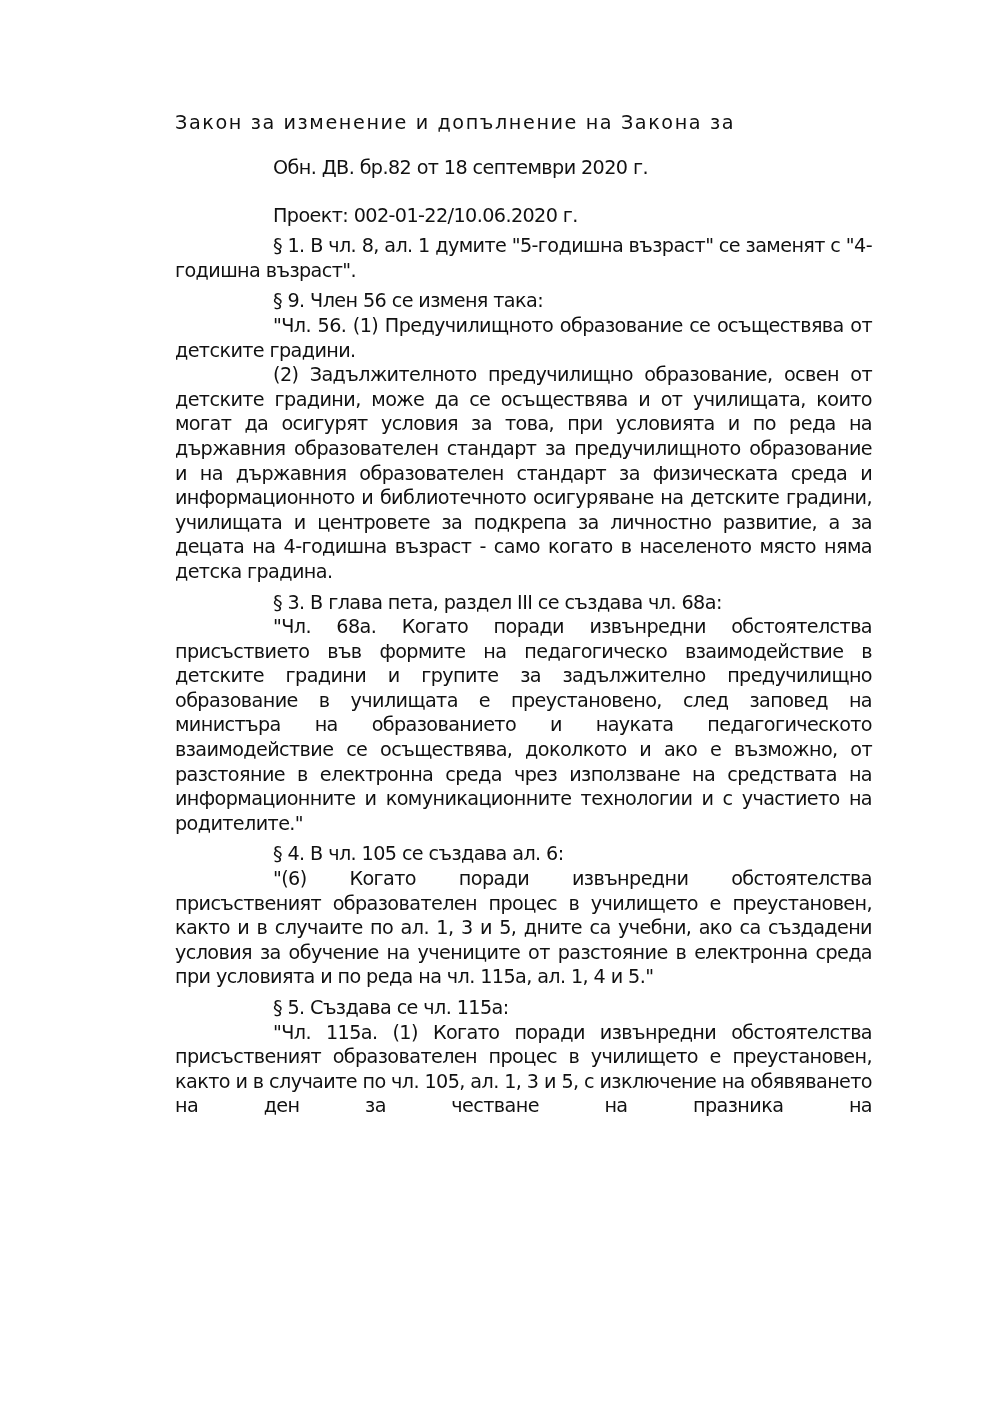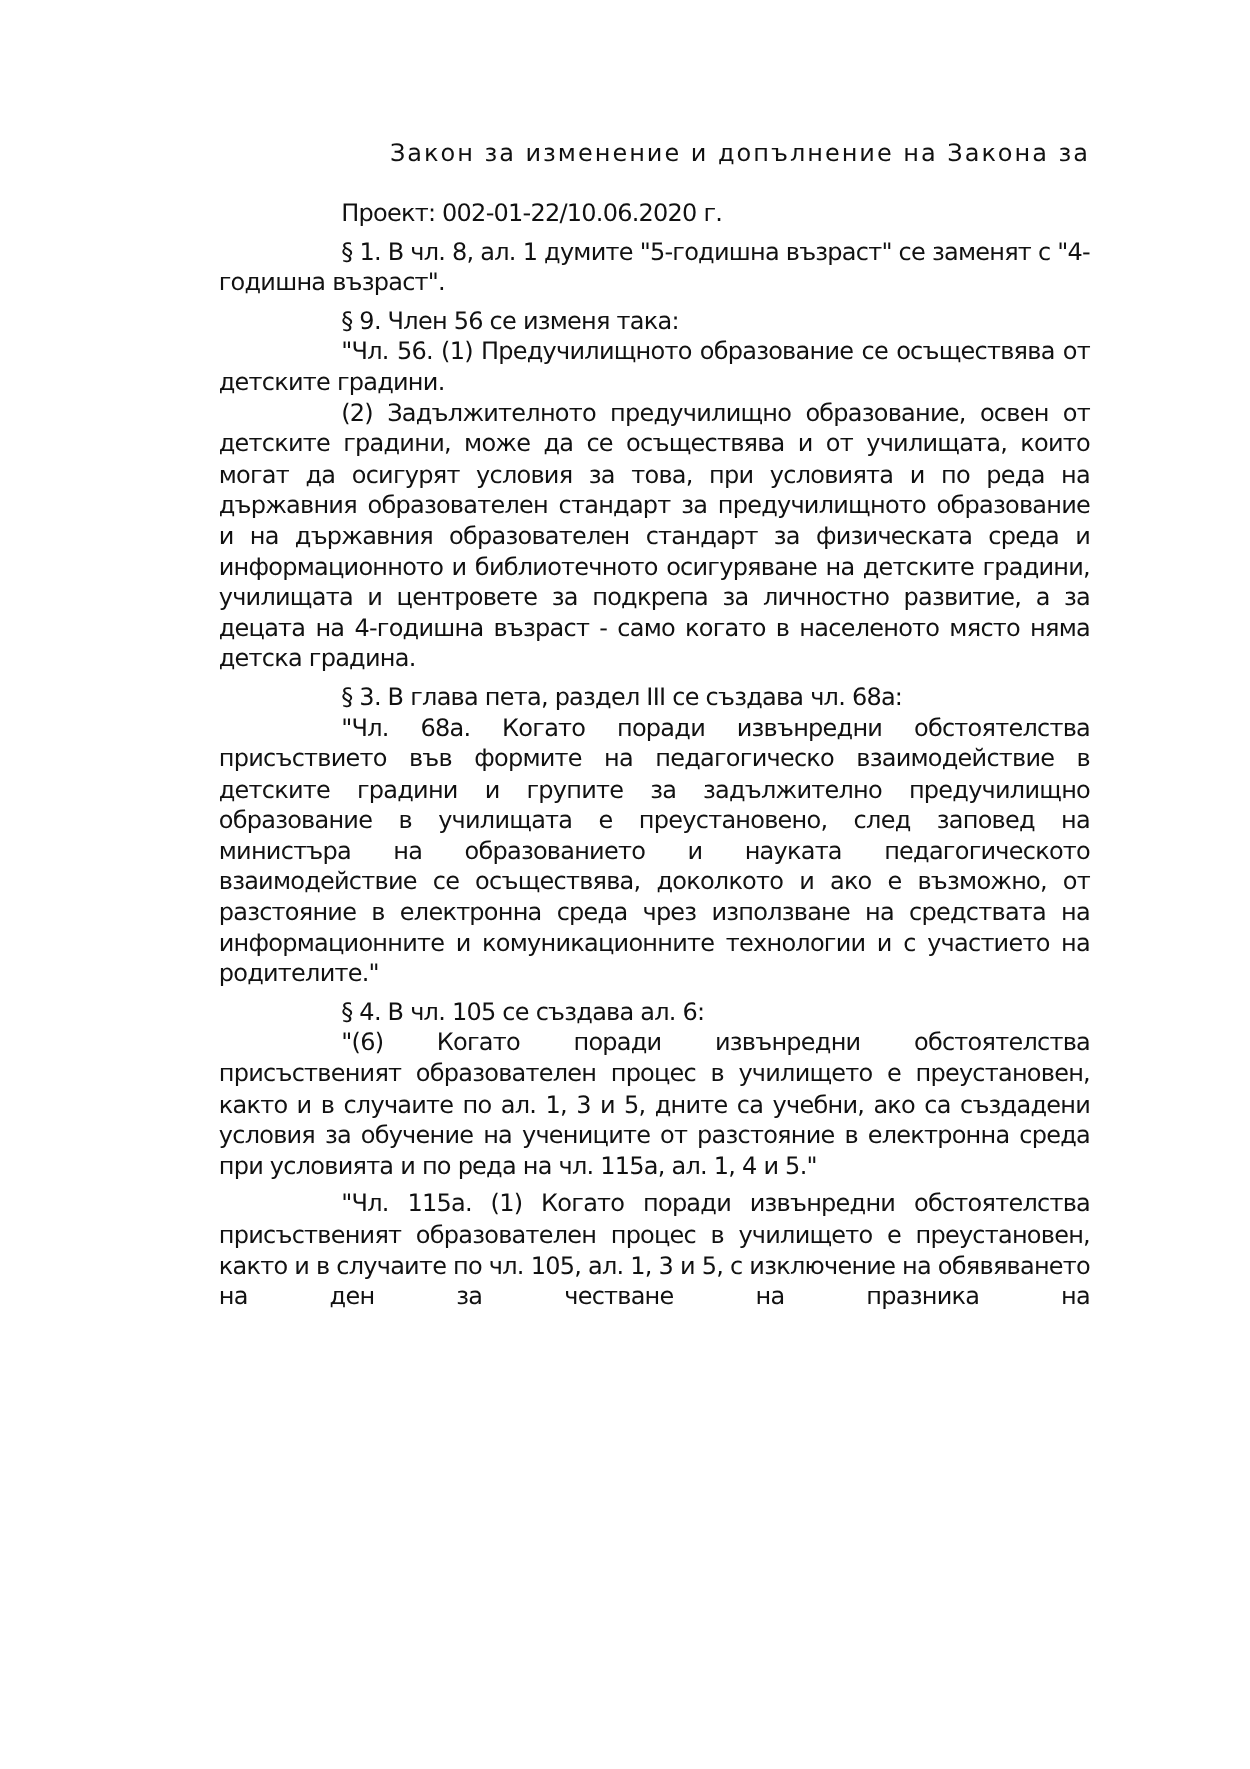--- a/index.html
+++ b/index.html
@@ -4,39 +4,40 @@
   <style>
     html, body { margin: 0; padding: 0; background: #ffffff; }
     body { width: 1000px; height: 1415px; position: relative; overflow: hidden; }
     .page {
       position: absolute; left: 175px; top: 110px; width: 697px;
       font-family: "DejaVu Sans", sans-serif;
       font-size: 19.2px; line-height: 24.6px; color: #111111;
       letter-spacing: -0.6px; word-spacing: 0px;
     }
     .title {
-      text-align: right; letter-spacing: 1.6px; font-size: 19.2px;
+      text-align: left; letter-spacing: 1.6px; font-size: 19.2px;
       line-height: 26px; margin: 0;
     }
     .title b { font-weight: bold; letter-spacing: 0.3px; }
     .meta { margin: 0; padding-left: 98px; }
     .meta.pub { margin-top: 20px; }
     .meta.proj { margin-top: 23px; }
     .section { margin-top: 6px; }
     p.par { margin: 0; text-align: justify; text-indent: 98px; }
     p.par.last-justify { text-align-last: justify; }
   </style>
 </head>
 <body>
 
 <div class="page">
   <div>
     <p class="title">Закон за изменение и допълнение на Закона за</p>
   </div>
 
+  <p class="meta pub">Обн. ДВ. бр.82 от 18 септември 2020 г.</p>
   <p class="meta proj">Проект: 002-01-22/10.06.2020 г.</p>
 
   <div class="section">
     <p class="par">§ 1. В чл. 8, ал. 1 думите "5-годишна възраст" се заменят с "4-годишна възраст".</p>
   </div>
 
   <div class="section">
     <p class="par">§ 9. Член 56 се изменя така:</p>
     <p class="par">"Чл. 56. (1) Предучилищното образование се осъществява от детските градини.</p>
     <p class="par">(2) Задължителното предучилищно образование, освен от детските градини, може да се осъществява и от училищата, които могат да осигурят условия за това, при условията и по реда на държавния образователен стандарт за предучилищното образование и на държавния образователен стандарт за физическата среда и информационното и библиотечното осигуряване на детските градини, училищата и центровете за подкрепа за личностно развитие, а за децата на 4-годишна възраст - само когато в населеното място няма детска градина.</p>
@@ -46,15 +47,16 @@
     <p class="par">§ 3. В глава пета, раздел III се създава чл. 68а:</p>
     <p class="par">"Чл. 68а. Когато поради извънредни обстоятелства присъствието във формите на педагогическо взаимодействие в детските градини и групите за задължително предучилищно образование в училищата е преустановено, след заповед на министъра на образованието и науката педагогическото взаимодействие се осъществява, доколкото и ако е възможно, от разстояние в електронна среда чрез използване на средствата на информационните и комуникационните технологии и с участието на родителите."</p>
   </div>
 
   <div class="section">
     <p class="par">§ 4. В чл. 105 се създава ал. 6:</p>
     <p class="par">"(6) Когато поради извънредни обстоятелства присъственият образователен процес в училището е преустановен, както и в случаите по ал. 1, 3 и 5, дните са учебни, ако са създадени условия за обучение на учениците от разстояние в електронна среда при условията и по реда на чл. 115а, ал. 1, 4 и 5."</p>
   </div>
 
   <div class="section">
+    <p class="par">§ 5. Създава се чл. 115а:</p>
     <p class="par last-justify">"Чл. 115а. (1) Когато поради извънредни обстоятелства присъственият образователен процес в училището е преустановен, както и в случаите по чл. 105, ал. 1, 3 и 5, с изключение на обявяването на ден за честване на празника на</p>
   </div>
 </div>
 
 </body></html>

